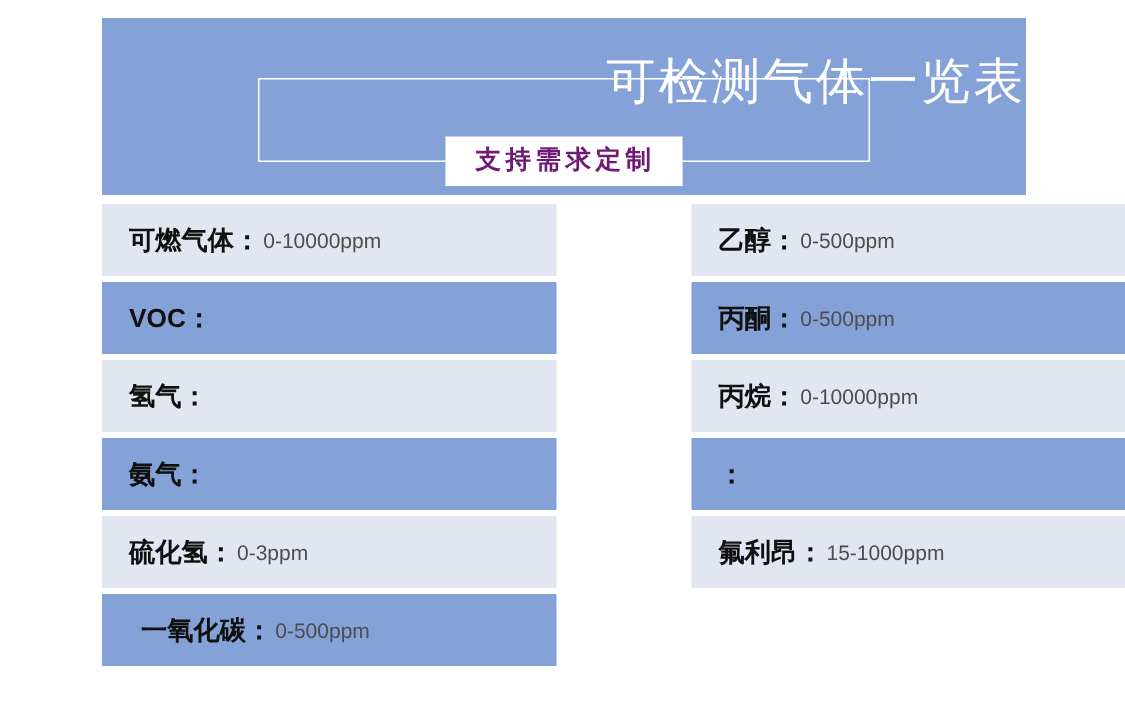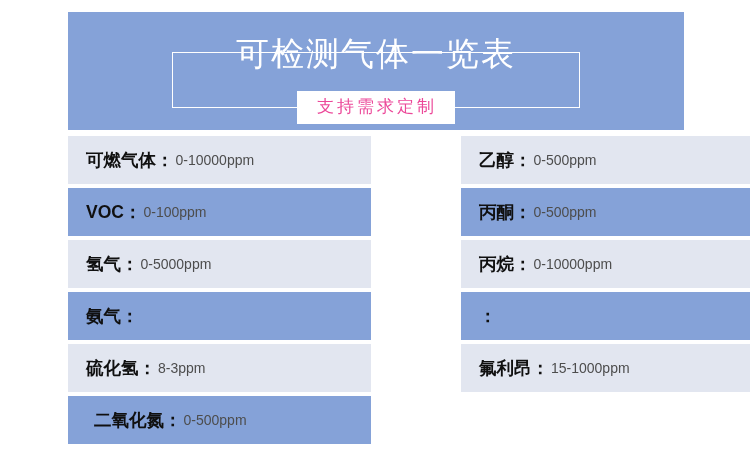--- a/index.html
+++ b/index.html
@@ -40,42 +40,42 @@
     height: 56px;
     border: 1px solid #ffffff;
     box-sizing: border-box;
   }
 
   .title-text {
     position: absolute;
     left: 0;
     right: 0;
     top: 22px;
-    text-align: center;
+    text-align: right;
     color: #ffffff;
     font-size: 33px;
     line-height: 40px;
     letter-spacing: 2px;
     white-space: nowrap;
     font-weight: 400;
   }
 
   .subtitle-badge {
     position: absolute;
     left: 50%;
     transform: translateX(-50%);
     top: 79px;
     background: #ffffff;
-    color: #ec4899;
+    color: #701a75;
     font-size: 17px;
     line-height: 26px;
     letter-spacing: 3px;
     padding: 3px 18px 4px 20px;
     white-space: nowrap;
-    font-weight: 400;
+    font-weight: 700;
   }
 
   
   .table {
     position: absolute;
     left: 68px;
     top: 136px;
     width: 616px;
   }
 
@@ -149,34 +149,32 @@
         <div class="cell light">
           <span class="gas-name">乙醇</span>
           <span class="gas-colon">：</span>
           <span class="gas-range">0-500ppm</span>
         </div>
       </div>
       <div class="trow">
         <div class="cell dark">
           <span class="gas-name">VOC</span>
           <span class="gas-colon">：</span>
-          <span class="gas-range">0-100ppm</span>
         </div>
         <div class="cell spacer"></div>
         <div class="cell dark">
           <span class="gas-name">丙酮</span>
           <span class="gas-colon">：</span>
           <span class="gas-range">0-500ppm</span>
         </div>
       </div>
       <div class="trow">
         <div class="cell light">
           <span class="gas-name">氢气</span>
           <span class="gas-colon">：</span>
-          <span class="gas-range">0-5000ppm</span>
         </div>
         <div class="cell spacer"></div>
         <div class="cell light">
           <span class="gas-name">丙烷</span>
           <span class="gas-colon">：</span>
           <span class="gas-range">0-10000ppm</span>
         </div>
       </div>
       <div class="trow">
         <div class="cell dark">
@@ -185,32 +183,32 @@
         </div>
         <div class="cell spacer"></div>
         <div class="cell dark">
           <span class="gas-colon">：</span>
         </div>
       </div>
       <div class="trow">
         <div class="cell light">
           <span class="gas-name">硫化氢</span>
           <span class="gas-colon">：</span>
-          <span class="gas-range">8-3ppm</span>
+          <span class="gas-range">0-3ppm</span>
         </div>
         <div class="cell spacer"></div>
         <div class="cell light">
           <span class="gas-name">氟利昂</span>
           <span class="gas-colon">：</span>
           <span class="gas-range">15-1000ppm</span>
         </div>
       </div>
       <div class="trow">
         <div class="cell dark indent">
-          <span class="gas-name">二氧化氮</span>
+          <span class="gas-name">一氧化碳</span>
           <span class="gas-colon">：</span>
           <span class="gas-range">0-500ppm</span>
         </div>
         <div class="cell spacer"></div>
         <div class="cell empty"></div>
       </div>
     </div>
 
 </div>
 

